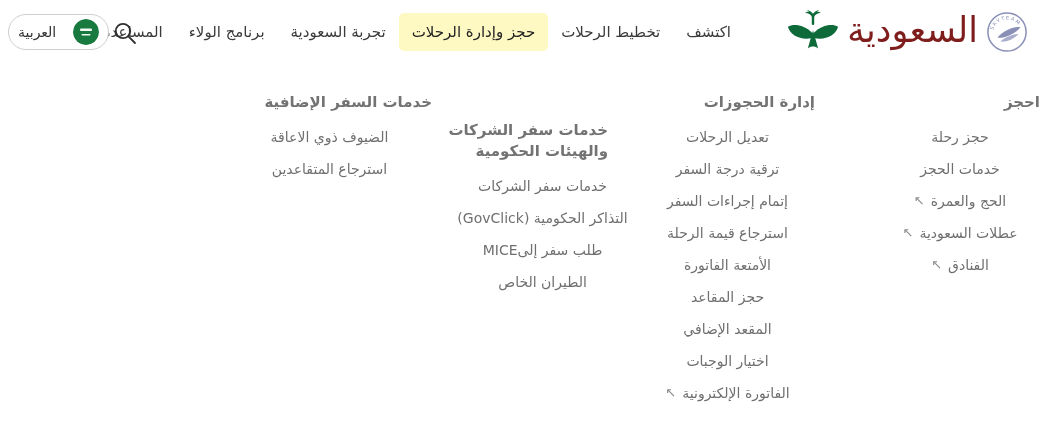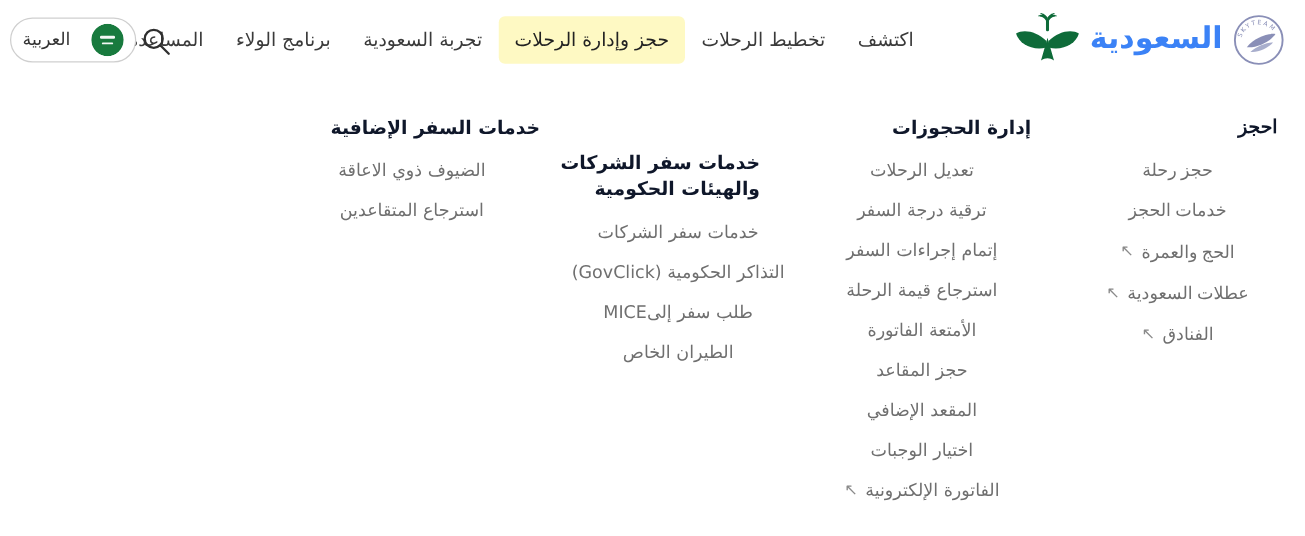--- a/index.html
+++ b/index.html
@@ -10,21 +10,21 @@
     direction:rtl;
   }
   
   .topbar{position:absolute;top:0;right:0;left:0;height:66px;background:#fff;}
   .logo-cluster{
     position:absolute;top:7px;right:16px;height:50px;
     display:flex;flex-direction:row;align-items:center;direction:ltr;gap:8px;
   }
   .bird{width:52px;height:46px;}
   .wordmark{
-    font-size:24px;font-weight:bold;color:#3b82f6;line-height:1;
+    font-size:35px;font-weight:normal;color:#7f1d1d;line-height:1;
     letter-spacing:0;padding-bottom:4px;
   }
   .skyteam{width:42px;height:42px;opacity:.85;}
   
   .nav{
     position:absolute;top:13px;right:300px;display:flex;align-items:center;
   }
   .nav-item{
     display:block;padding:10px 13px;font-size:15px;color:#3a3a3a;
     text-decoration:none;white-space:nowrap;border-radius:5px;cursor:pointer;
@@ -35,26 +35,26 @@
   .lang-pill{
     position:absolute;top:14px;left:8px;height:36px;box-sizing:border-box;
     border:1px solid #cfcfcf;border-radius:19px;background:#fff;
     display:flex;align-items:center;gap:17px;padding:0 9px;cursor:pointer;text-align:center;
   }
   .flag{width:26px;height:26px;border-radius:50%;overflow:hidden;flex:0 0 auto;}
   .lang-label{font-size:14px;color:#333;white-space:nowrap;}
   
   .mega{position:absolute;top:0;right:0;left:0;height:429px;pointer-events:none;}
   .menu-col{position:absolute;top:92px;text-align:right;pointer-events:auto;}
-  .col0{right:22px;width:160px;font-family:Liberation Serif, serif;}
-  .col1{right:219px;width:175px;}
+  .col0{right:4px;width:160px;}
+  .col1{right:229px;width:175px;}
   .col2{right:399px;width:205px;}
   .col3{right:612px;width:205px;}
   .col-title{
-    font-size:15px;font-weight:bold;color:#0f172a;line-height:21px;
+    font-size:15px;font-weight:bold;color:#737373;line-height:21px;
     margin:0 0 15px 0;
   }
   .col2 .col-title{max-width:168px;margin-right:auto;margin-left:0;margin-top:28px;}
   .menu-link{
     display:block;font-size:14px;color:#6f6f6f;text-decoration:none;
     line-height:19px;margin-bottom:13px;white-space:nowrap;cursor:pointer;text-align:center;
   }
   .ext{
     display:inline-block;color:#8a8a8a;font-size:13px;
     margin-right:6px;transform:translateY(-1px);

